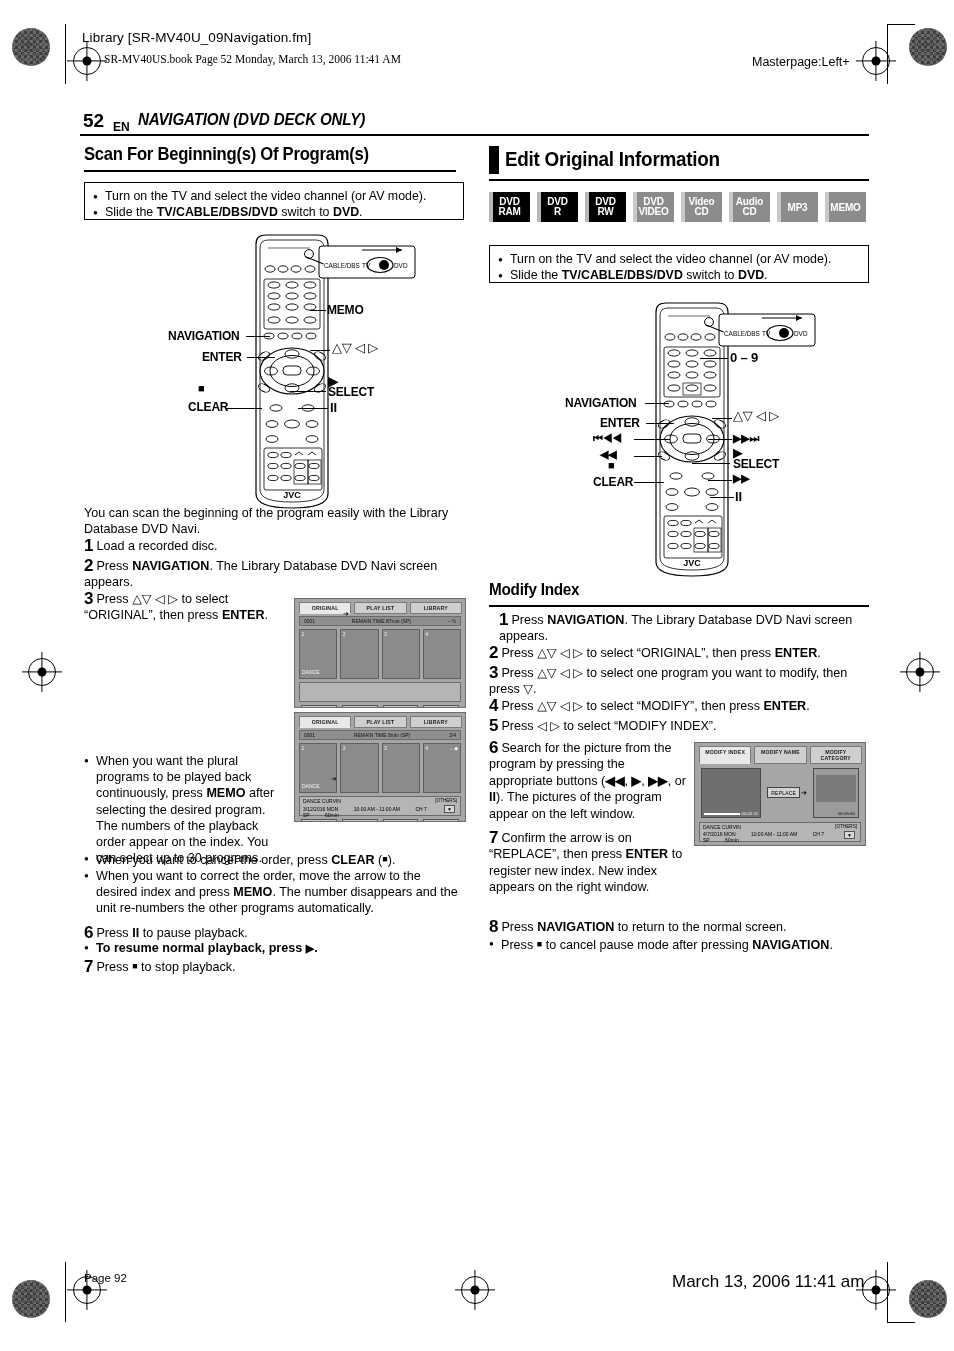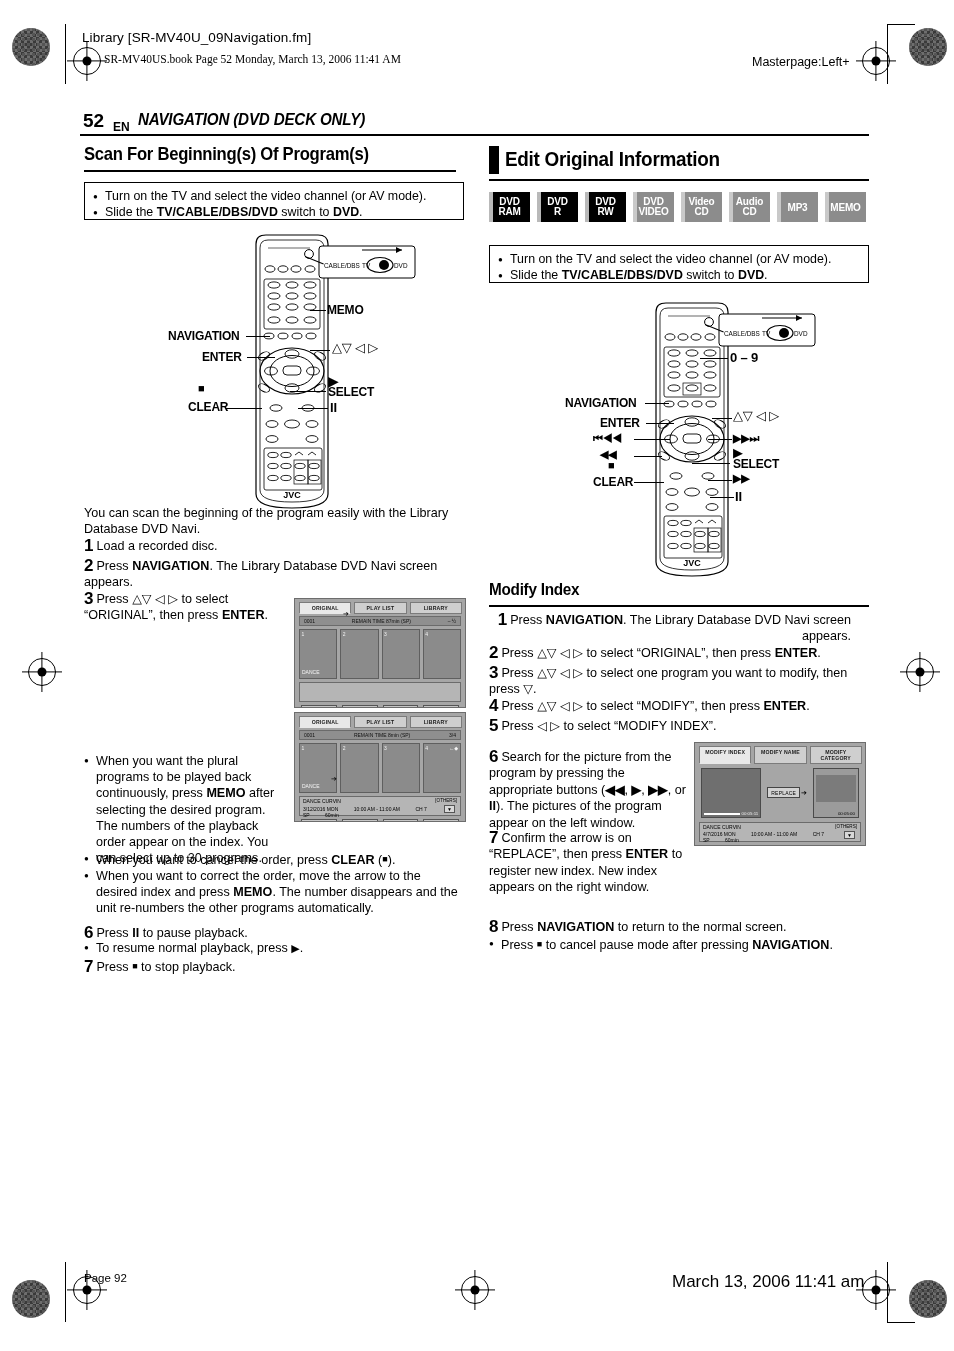--- a/index.html
+++ b/index.html
@@ -379,21 +379,21 @@
     <div class="b">When you want the plural programs to be played back continuously, press <b>MEMO</b> after selecting the desired program. The numbers of the playback order appear on the index. You can select up to 30 programs.</div>
   </div>
   <div class="bullets" style="left:84px;top:851px;width:380px;">
     <div class="b">When you want to cancel the order, press <b>CLEAR</b> (<span class="sq">■</span>).</div>
     <div class="b">When you want to correct the order, move the arrow to the desired index and press <b>MEMO</b>. The number disappears and the unit re-numbers the other programs automatically.</div>
   </div>
 
   <div class="step" style="left:84px;top:925px;width:380px;">
     <span class="stepnum">6</span>Press <b>II</b> to pause playback.
   </div>
-  <div class="bullets" style="left:84px;top:940px;width:380px;">
+  <div class="bullets" style="left:84px;top:940px;width:380px;font-weight:bold;">
     <div class="b">To resume normal playback, press <span style="font-size:11px">▶</span>.</div>
   </div>
   <div class="step" style="left:84px;top:958px;width:380px;">
     <span class="stepnum">7</span>Press <span class="sq">■</span> to stop playback.
   </div>
 
   <div class="sect-tab" style="left:489px;top:146px;height:28px;"></div>
   <div class="sect-h" style="left:505px;top:147px;font-size:21px;">Edit Original Information</div>
   <div class="sect-rule" style="left:489px;top:179px;width:380px;"></div>
 
@@ -567,37 +567,37 @@
 
   <div class="callout sym" style="left:733px;top:472px;font-size:11px;font-weight:bold;">▶▶</div>
   <div class="leader" style="left:708px;top:480px;width:24px;"></div>
 
   <div class="callout sym" style="left:735px;top:489px;font-weight:bold;">II</div>
   <div class="leader" style="left:710px;top:497px;width:24px;"></div>
 
   <div class="sect-h" style="left:489px;top:580px;font-size:17px;">Modify Index</div>
   <div class="sect-rule" style="left:489px;top:605px;width:380px;"></div>
 
-  <div class="step" style="left:471px;top:612px;width:380px;text-align:right;">
+  <div class="step" style="left:499px;top:612px;width:380px;">
     <span class="stepnum">1</span>Press <b>NAVIGATION</b>. The Library Database DVD Navi screen appears.
   </div>
   <div class="step" style="left:489px;top:645px;width:380px;">
     <span class="stepnum">2</span>Press △▽ ◁ ▷ to select “ORIGINAL”, then press <b>ENTER</b>.
   </div>
   <div class="step" style="left:489px;top:665px;width:380px;">
     <span class="stepnum">3</span>Press △▽ ◁ ▷ to select one program you want to modify, then press ▽.
   </div>
   <div class="step" style="left:489px;top:698px;width:380px;">
     <span class="stepnum">4</span>Press △▽ ◁ ▷ to select “MODIFY”, then press <b>ENTER</b>.
   </div>
   <div class="step" style="left:489px;top:718px;width:380px;">
     <span class="stepnum">5</span>Press ◁ ▷ to select “MODIFY INDEX”.
   </div>
 
-  <div class="step" style="left:489px;top:740px;width:200px;margin-top:9px;">
+  <div class="step" style="left:489px;top:740px;width:200px;">
     <span class="stepnum">6</span>Search for the picture from the program by pressing the appropriate buttons (<b>◀◀</b>, <b>▶</b>, <b>▶▶</b>, or <b>II</b>). The pictures of the program appear on the left window.
   </div>
 
   <div class="osd" style="left:694px;top:742px;width:172px;height:104px;">
     <div class="tabs">
       <div class="tab sel">MODIFY INDEX</div>
       <div class="tab">MODIFY NAME</div>
       <div class="tab">MODIFY CATEGORY</div>
     </div>
     <div class="panes">

